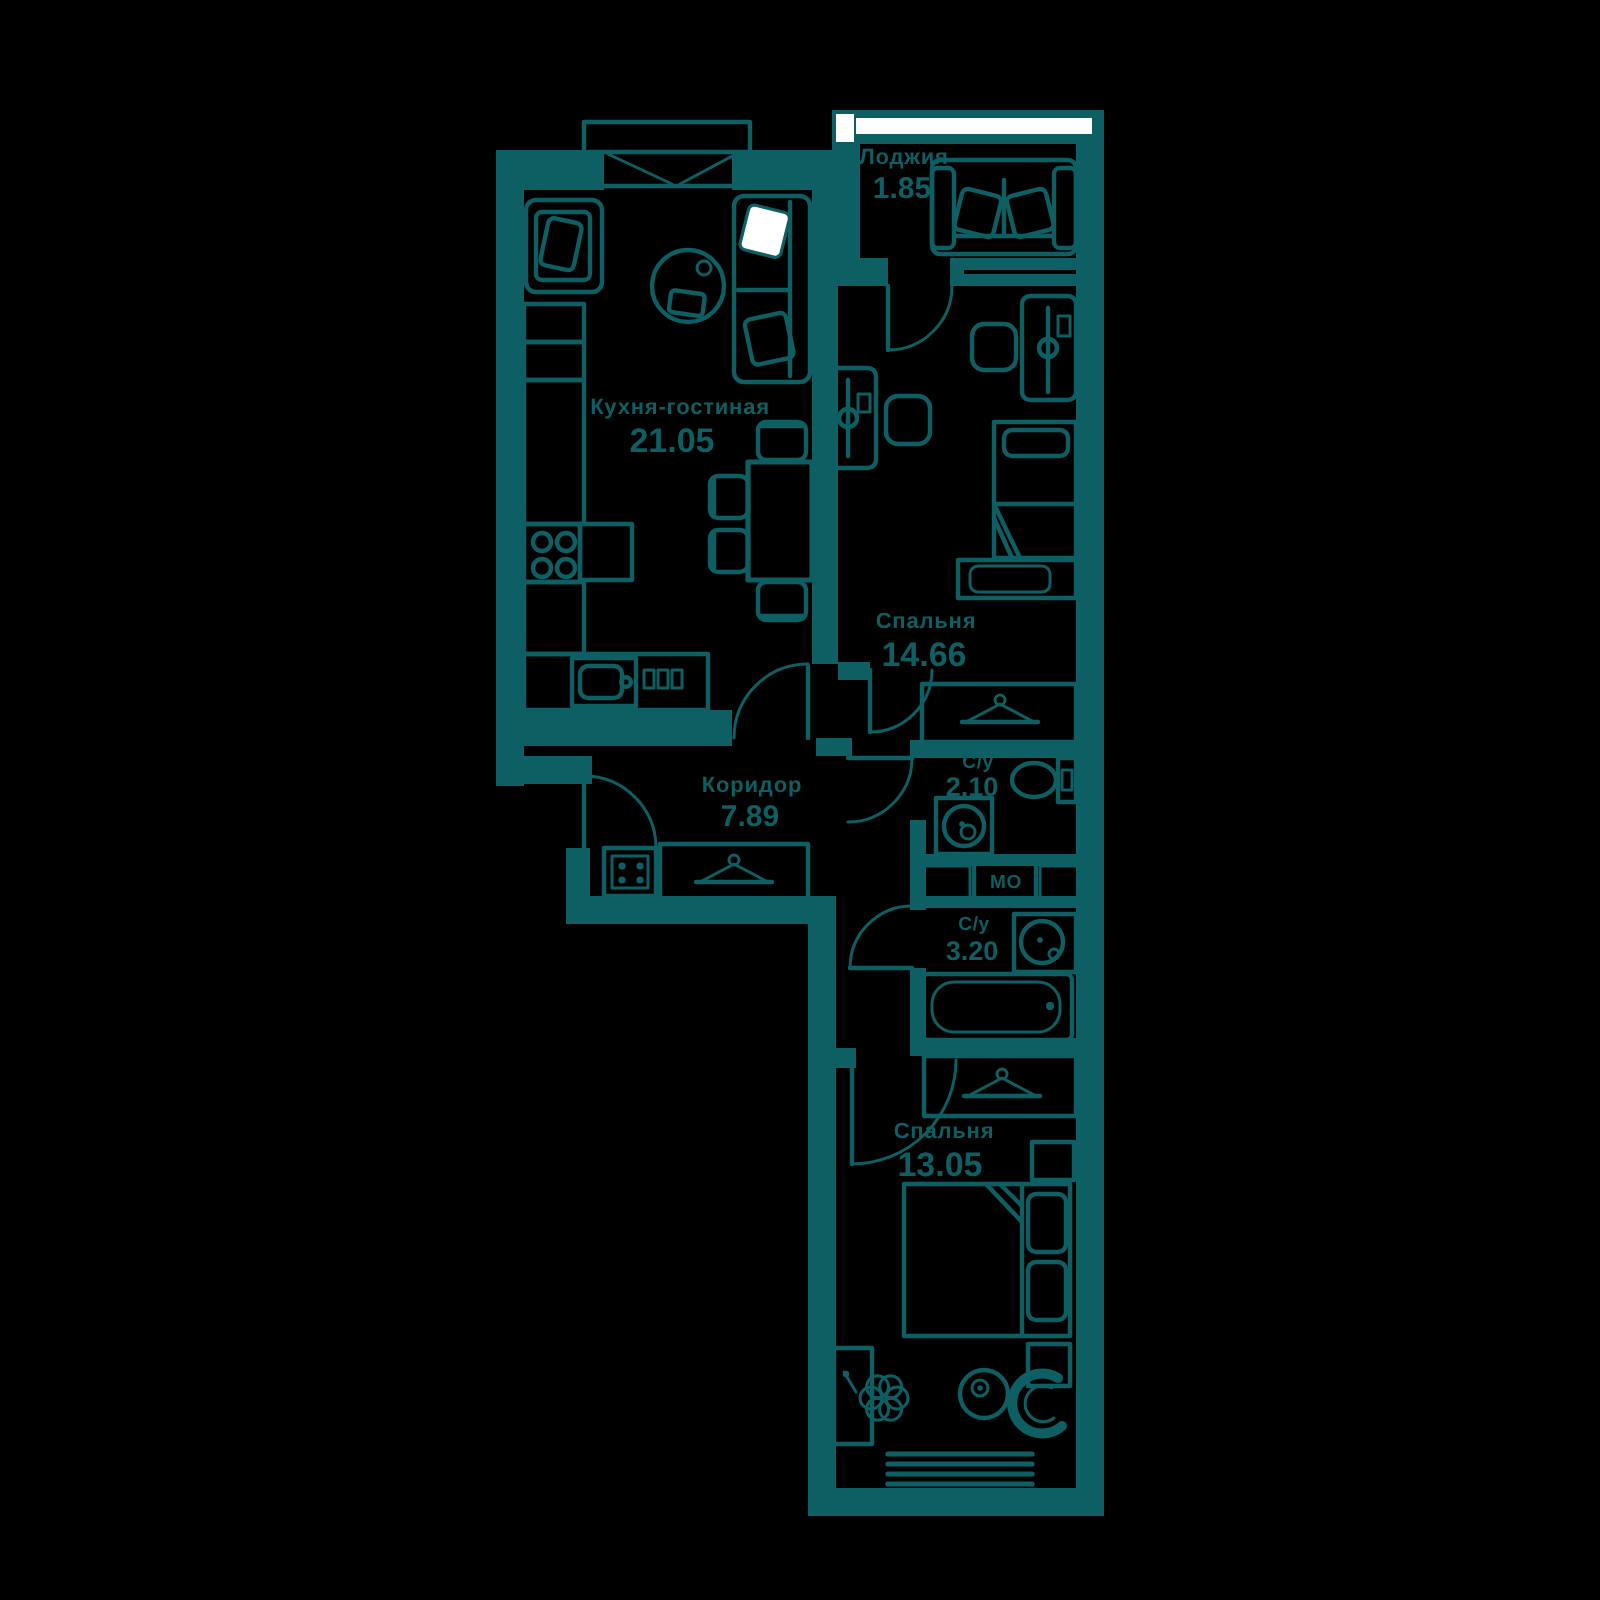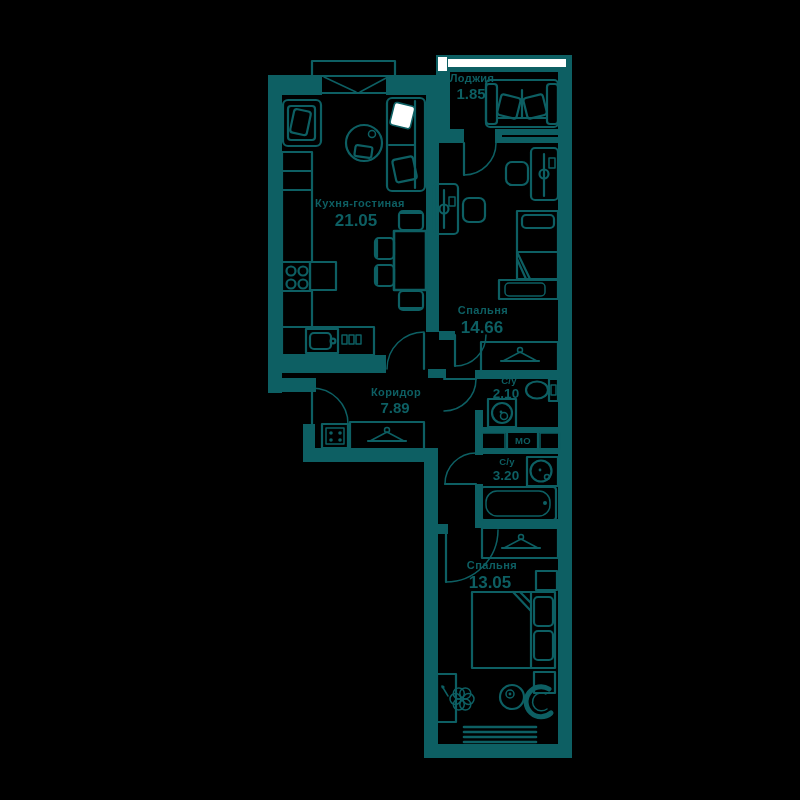--- a/index.html
+++ b/index.html
@@ -1,16 +1,16 @@
 <!DOCTYPE html>
 <html style="--line: #0d5f63; --bg: #000000; --window: #ffffff;"><head>
 <meta charset="utf-8">
 <style>
   html,body{margin:0;padding:0;background:#000;}
-  .stage{position:relative;width:668px;height:800px;background:var(--bg,#000);overflow:hidden;padding-left:20px;}
+  .stage{position:relative;width:668px;height:800px;background:var(--bg,#000);overflow:hidden;}
   svg{display:block;}
   .wall{fill:var(--line,#0d5f63);stroke:none;}
   .win{fill:var(--window,#fff);stroke:none;}
   .s{stroke:var(--line,#0d5f63);fill:none;stroke-width:2.2;stroke-linecap:round;stroke-linejoin:round;}
   .s1{stroke-width:1.5;}
   .s3{stroke-width:2.6;}
   .thick{stroke-width:5;}
   .fillw{fill:var(--window,#fff);stroke:var(--line,#0d5f63);stroke-width:1.6;}
   .dot{fill:var(--line,#0d5f63);stroke:none;}
   .blk{stroke:#000;stroke-width:2;fill:none;}

